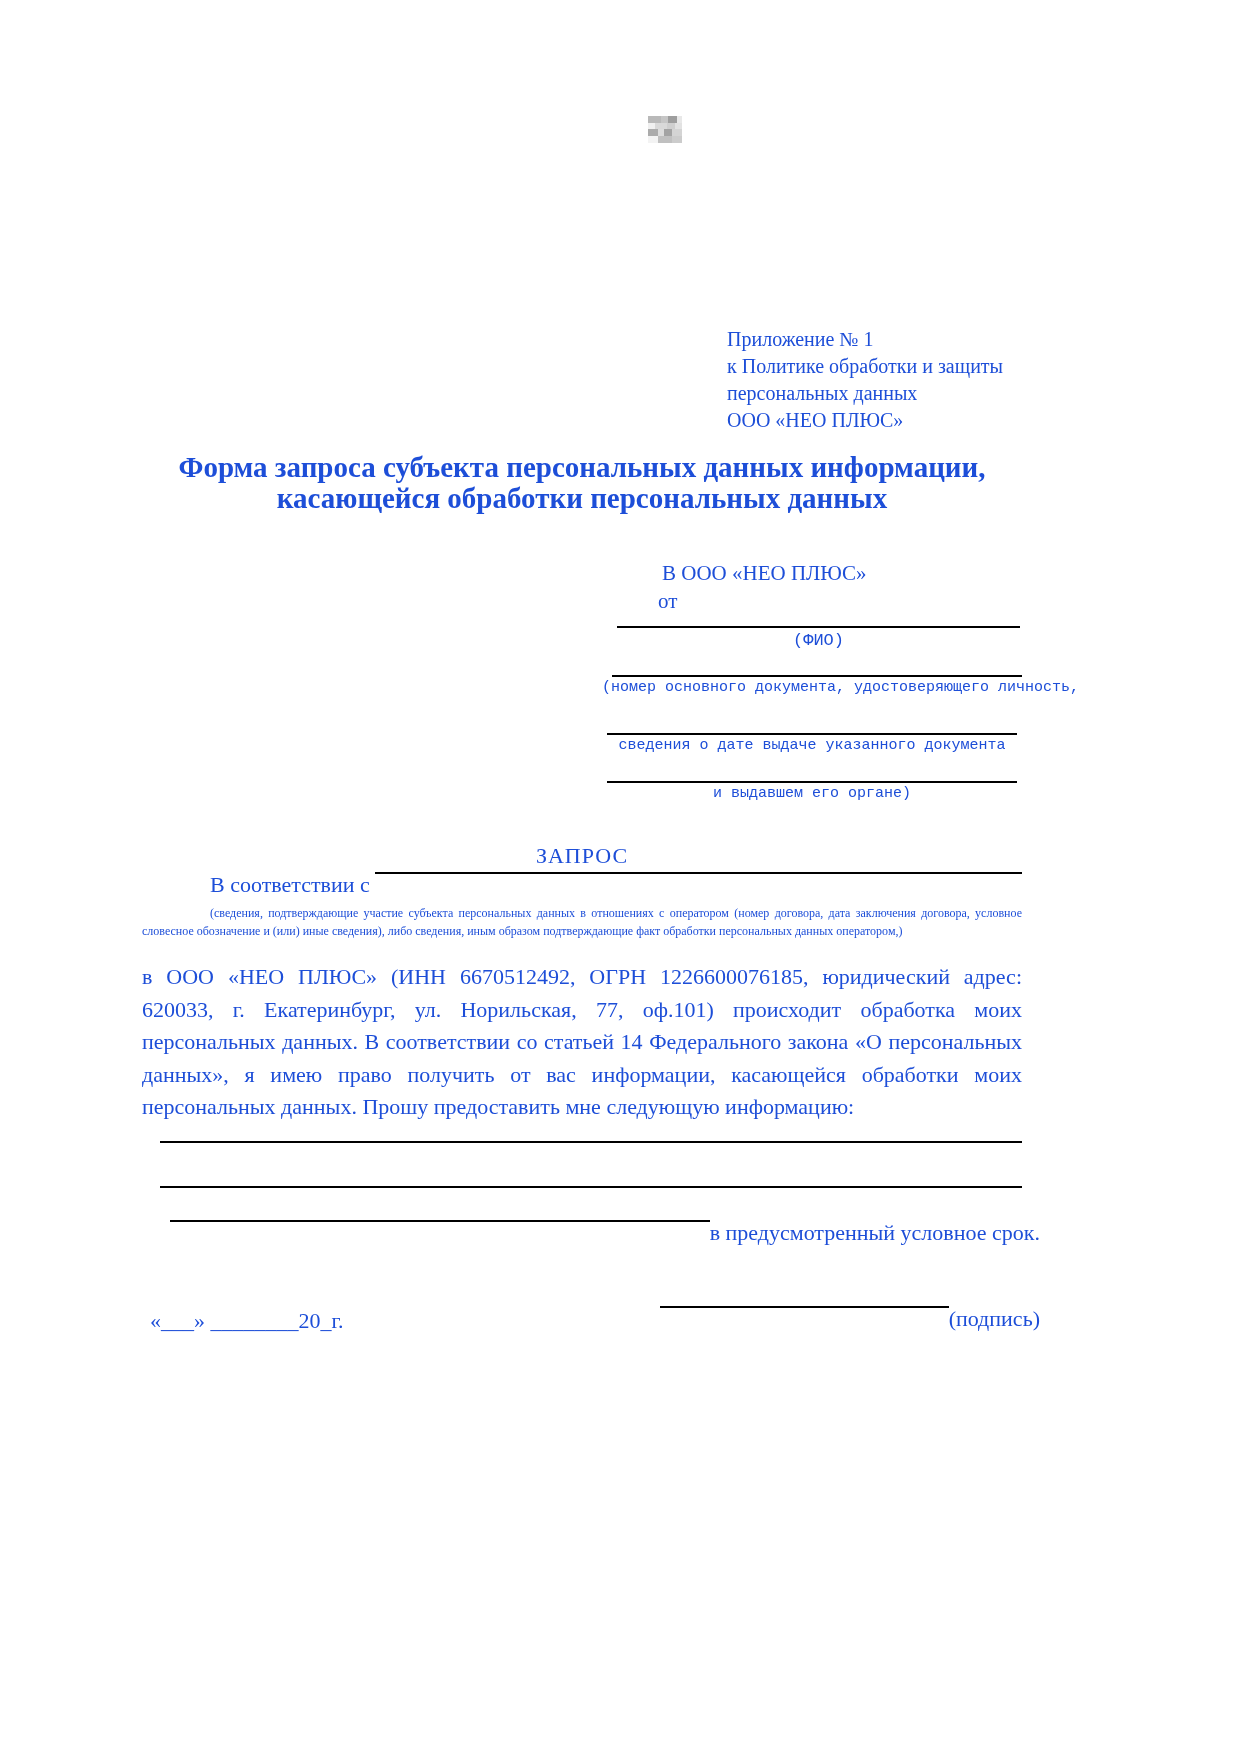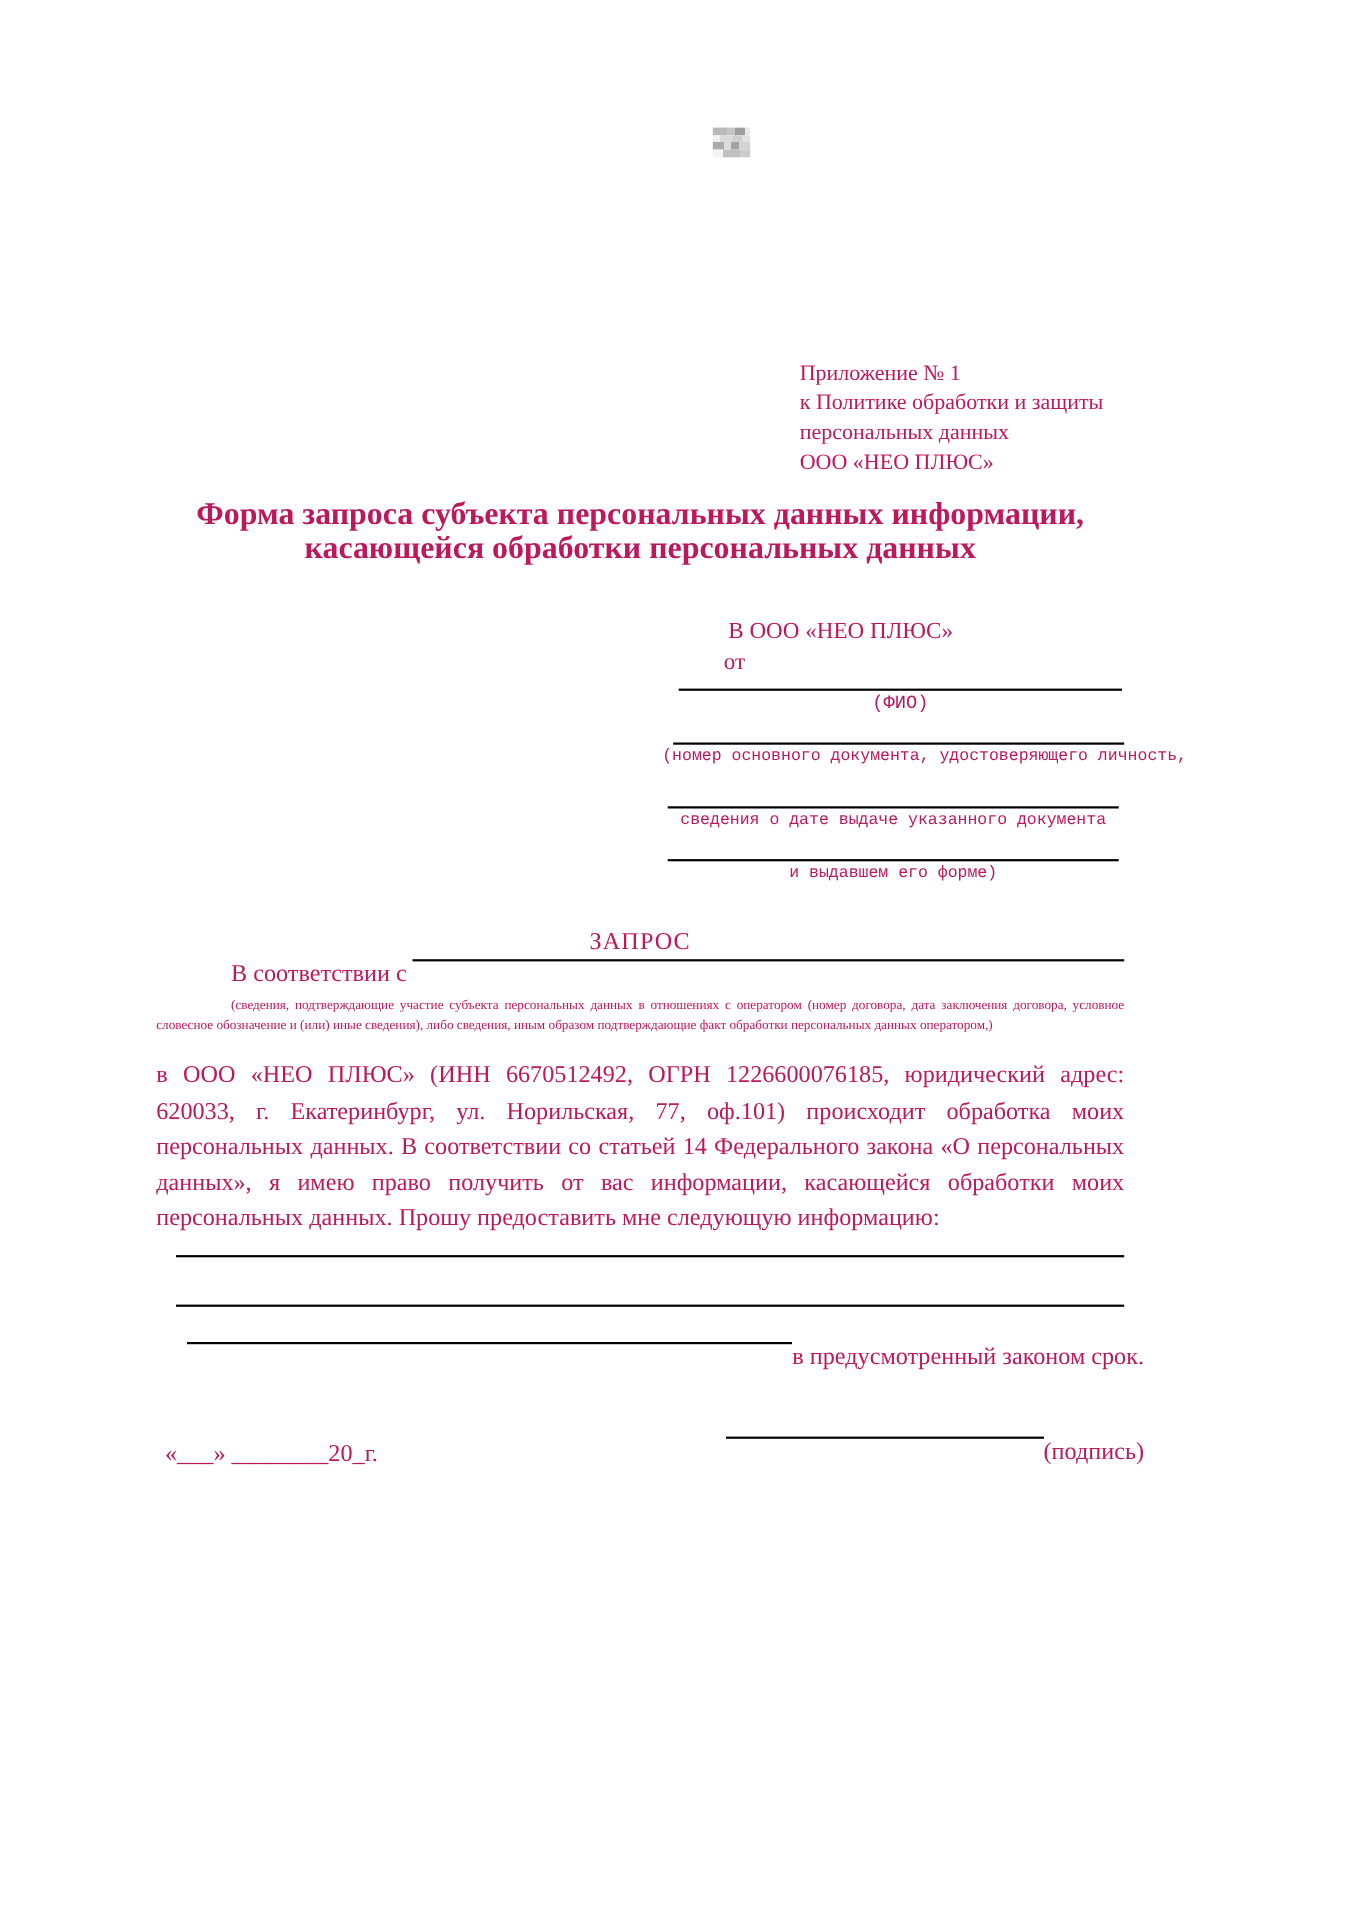--- a/index.html
+++ b/index.html
@@ -2,21 +2,21 @@
 <html><head>
 <meta charset="utf-8">
 <style>
   html, body { margin: 0; padding: 0; background: #ffffff; }
   .page {
     position: relative;
     width: 1242px;
     height: 1755px;
     background: #ffffff;
     font-family: "Liberation Serif", "DejaVu Serif", serif;
-    color: #be185d;
+    color: #1d4ed8;
     overflow: hidden;
   }
   .abs { position: absolute; }
 
   
   .mini-img { left: 648px; top: 116px; width: 34px; height: 27px; display: flex; flex-direction: column; }
   .mini-img .s1 { height: 7px; background: linear-gradient(90deg,#b9b9b9 0 38%, #c6c6c6 38% 60%, #9e9e9e 60% 85%, #e8e8e8 85%); }
   .mini-img .s2 { height: 6px; background: linear-gradient(90deg,#f0f0f0 0 20%, #d9d9d9 20% 55%, #cfcfcf 55% 78%, #e2e2e2 78%); }
   .mini-img .s3 { height: 7px; background: linear-gradient(90deg,#ababab 0 30%, #dcdcdc 30% 48%, #a3a3a3 48% 70%, #d4d4d4 70%); }
   .mini-img .s4 { height: 7px; background: linear-gradient(90deg,#f3f3f3 0 28%, #c0c0c0 28% 72%, #cccccc 72%); }
@@ -92,40 +92,40 @@
   <div class="abs rule r1"></div>
   <div class="abs cap c1">(ФИО)</div>
 
   <div class="abs rule r2"></div>
   <div class="abs cap c2">(номер основного документа, удостоверяющего личность,</div>
 
   <div class="abs rule r3"></div>
   <div class="abs cap c3">сведения о дате выдаче указанного документа</div>
 
   <div class="abs rule r4"></div>
-  <div class="abs cap c4">и выдавшем его форме)</div>
+  <div class="abs cap c4">и выдавшем его органе)</div>
 
   <div class="abs zapros">ЗАПРОС</div>
 
   <div class="abs row intro-row">
     <span class="lead">В соответствии с </span>
     <span class="fill"></span>
   </div>
 
   <div class="abs note">(сведения, подтверждающие участие субъекта персональных данных в отношениях с оператором (номер договора, дата заключения договора, условное словесное обозначение и (или) иные сведения), либо сведения, иным образом подтверждающие факт обработки персональных данных оператором,)</div>
 
   <div class="abs body-par">в ООО «НЕО ПЛЮС» (ИНН 6670512492, ОГРН 1226600076185, юридический адрес: 620033, г. Екатеринбург, ул. Норильская, 77, оф.101) происходит обработка моих персональных данных. В соответствии со статьей 14 Федерального закона «О персональных данных», я имею право получить от вас информации, касающейся обработки моих персональных данных. Прошу предоставить мне следующую информацию:</div>
 
   <div class="abs rule b1"></div>
   <div class="abs rule b2"></div>
 
 
   <div class="abs row addr-row">
     <span class="fill"></span>
-    <span class="tail">в предусмотренный законом срок.</span>
+    <span class="tail">в предусмотренный условное срок.</span>
   </div>
 
   <div class="abs date-line">«___» ________20_г.</div>
 
   <div class="abs row sign-group">
     <span class="fill"></span>
     <span class="tail">(подпись)</span>
   </div>
 
 </div>

